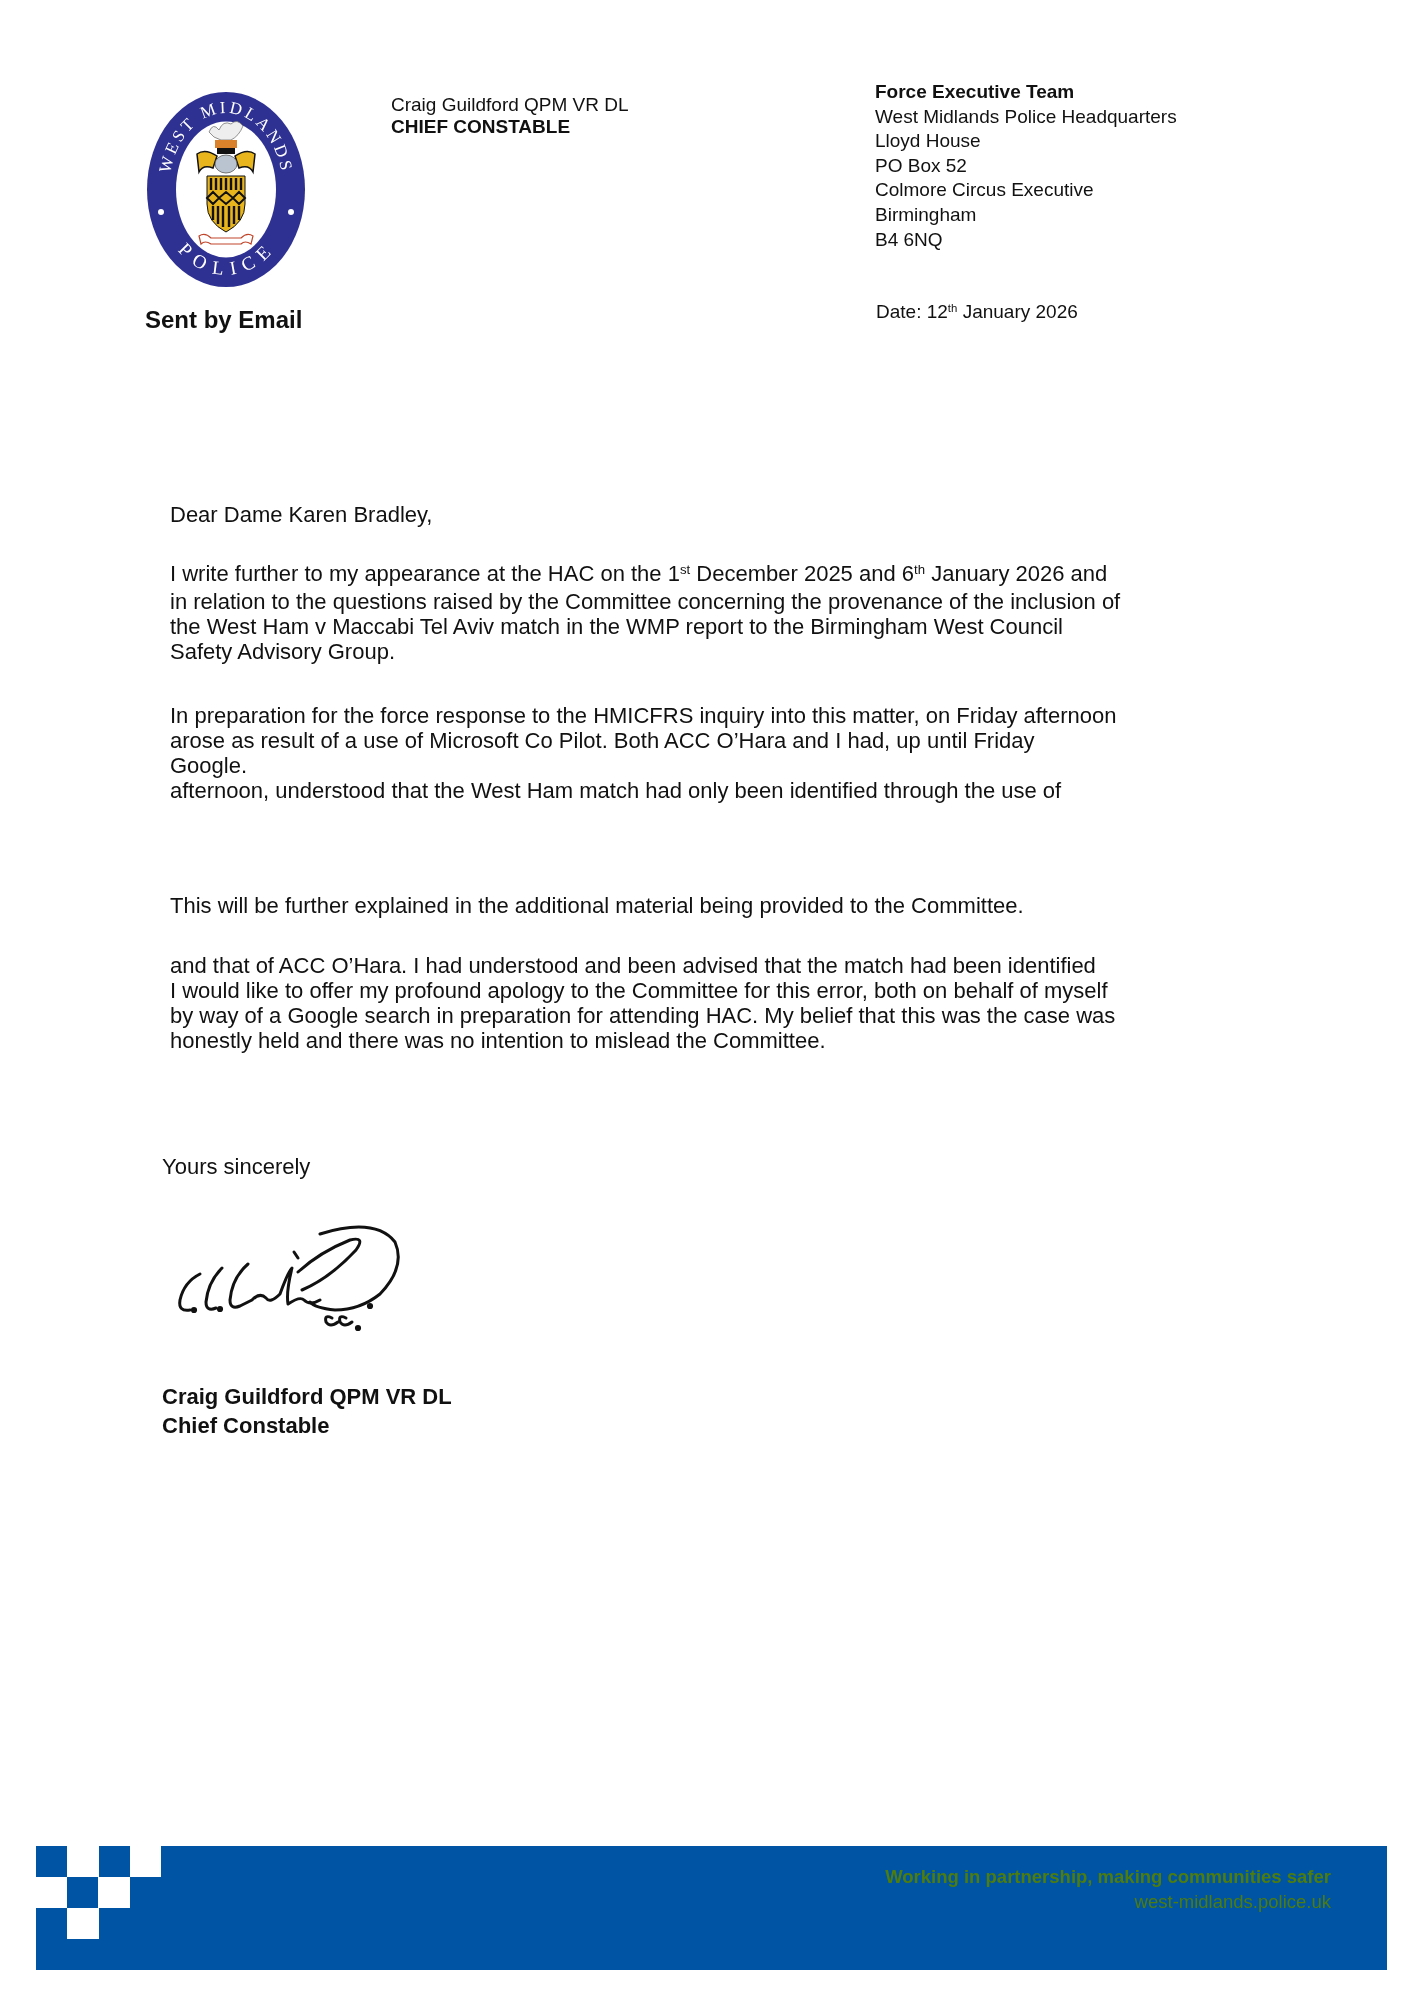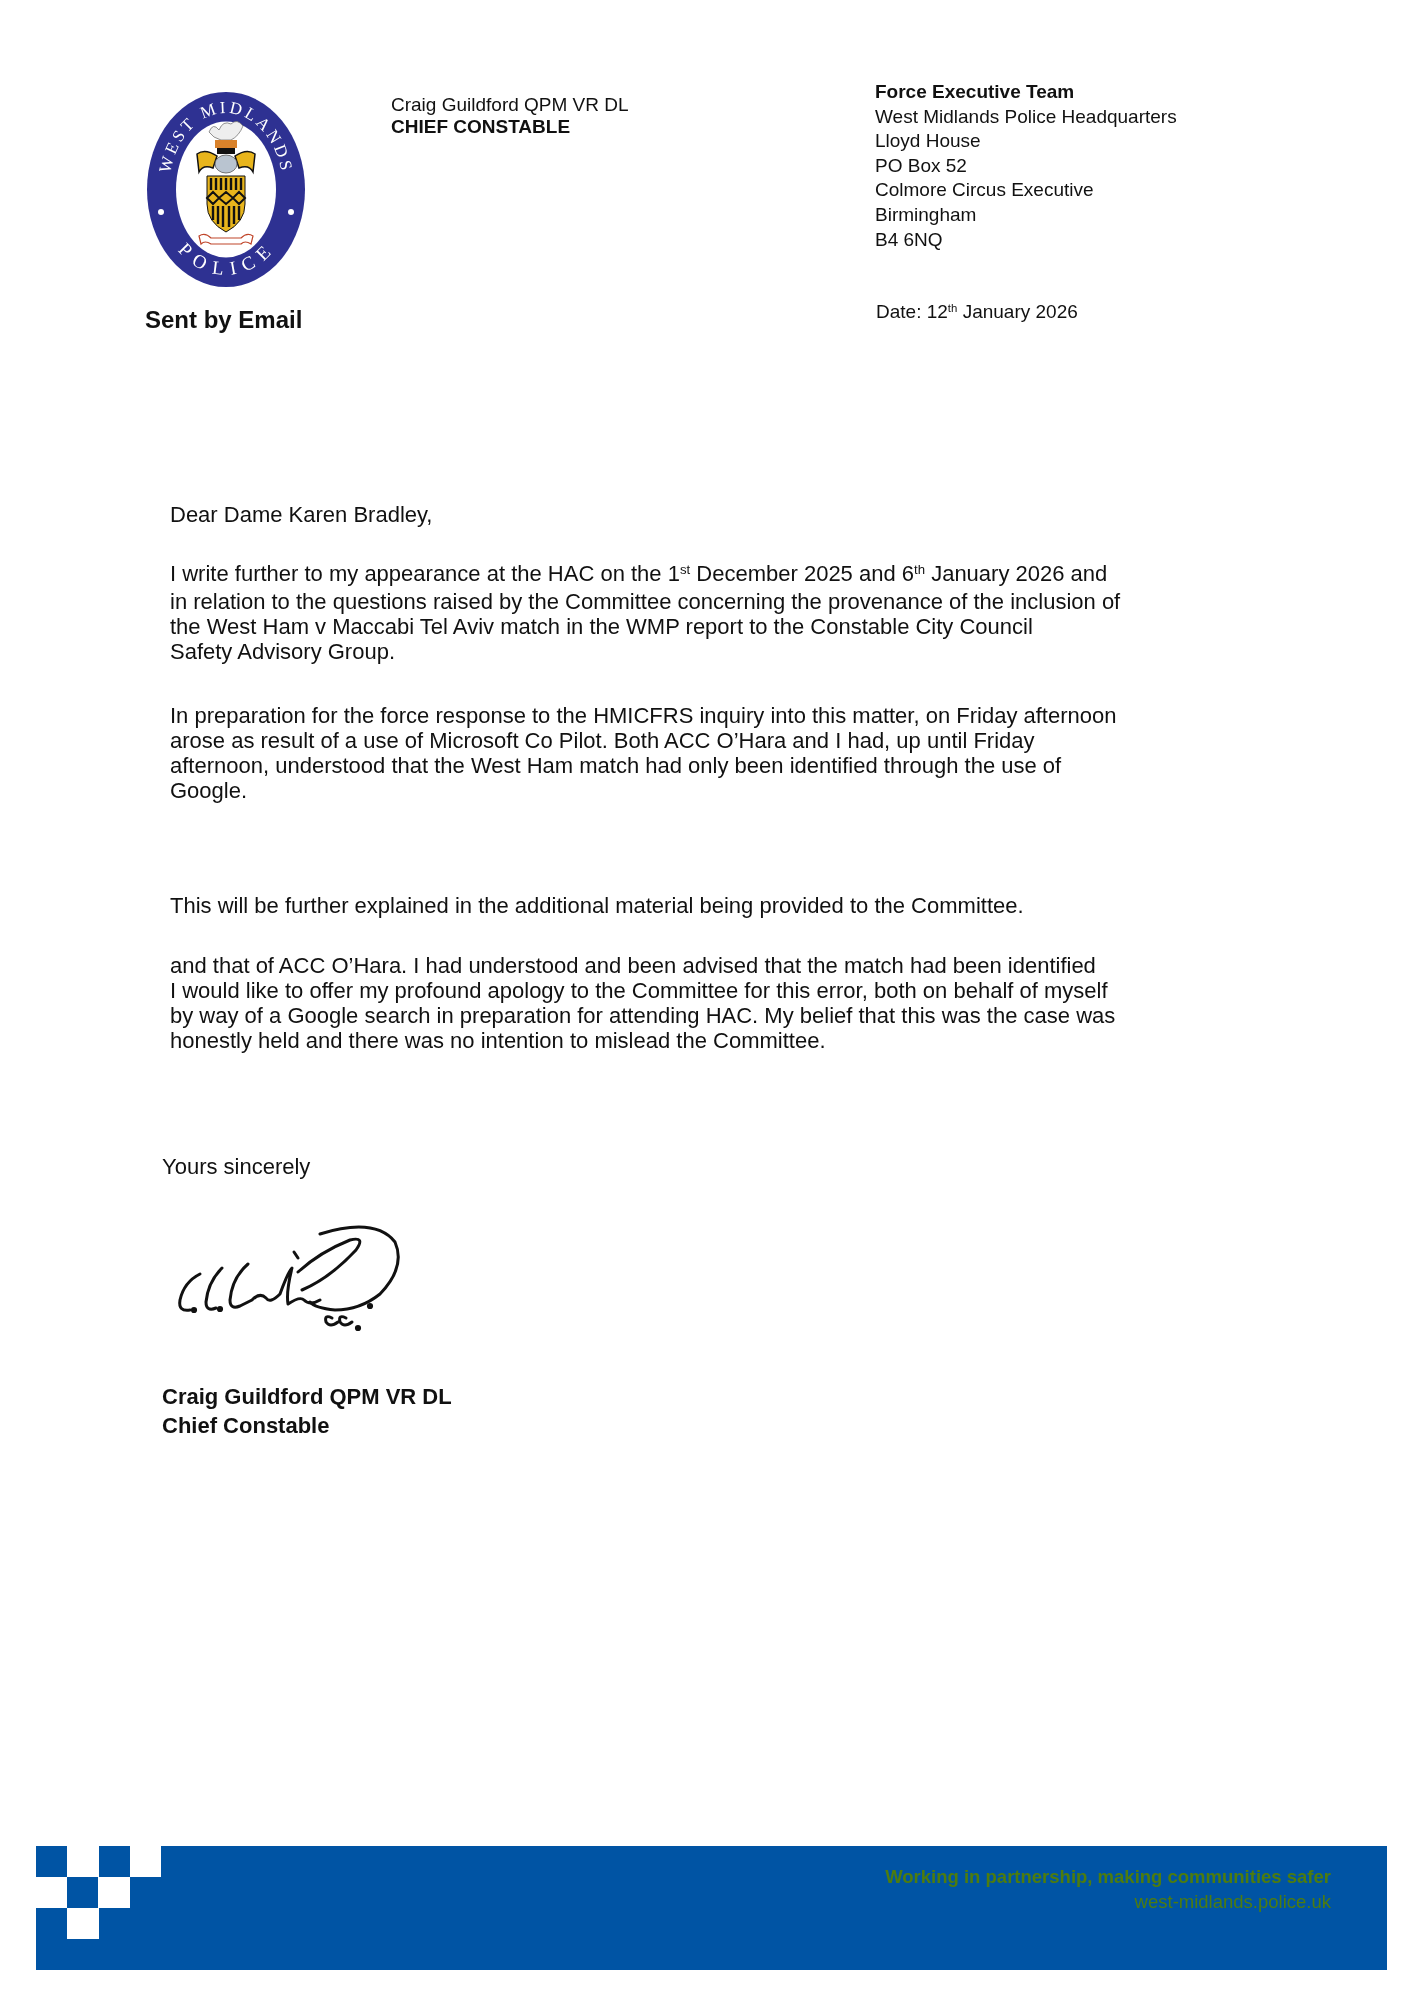--- a/index.html
+++ b/index.html
@@ -102,29 +102,29 @@
   <span>12</span><sup>th</sup>
   <span>January 2026</span>
 </div>
 
 <div class="abs body-text" style="top:0;">
   <p class="p salutation">Dear Dame Karen Bradley,</p>
 
   <div class="p" style="top:553px;">
     <span class="line"><span>I write further to my appearance at the HAC on the 1</span><sup>st</sup><span> December 2025 and 6</span><sup>th</sup><span> January 2026 and</span></span>
     <span class="line">in relation to the questions raised by the Committee concerning the provenance of the inclusion of</span>
-    <span class="line">the West Ham v Maccabi Tel Aviv match in the WMP report to the Constable City Council</span>
+    <span class="line">the West Ham v Maccabi Tel Aviv match in the WMP report to the Birmingham West Council</span>
     <span class="line">Safety Advisory Group.</span>
   </div>
 
   <div class="p" style="top:695px;">
     <span class="line">In preparation for the force response to the HMICFRS inquiry into this matter, on Friday afternoon</span>
     <span class="line">arose as result of a use of Microsoft Co Pilot. Both ACC O’Hara and I had, up until Friday</span>
+    <span class="line">Google.</span>
     <span class="line">afternoon, understood that the West Ham match had only been identified through the use of</span>
-    <span class="line">Google.</span>
   </div>
 
   <div class="p" style="top:885px;">
     <span class="line">This will be further explained in the additional material being provided to the Committee.</span>
   </div>
 
   <div class="p" style="top:945px;">
     <span class="line">and that of ACC O’Hara. I had understood and been advised that the match had been identified</span>
     <span class="line">I would like to offer my profound apology to the Committee for this error, both on behalf of myself</span>
     <span class="line">by way of a Google search in preparation for attending HAC. My belief that this was the case was</span>

